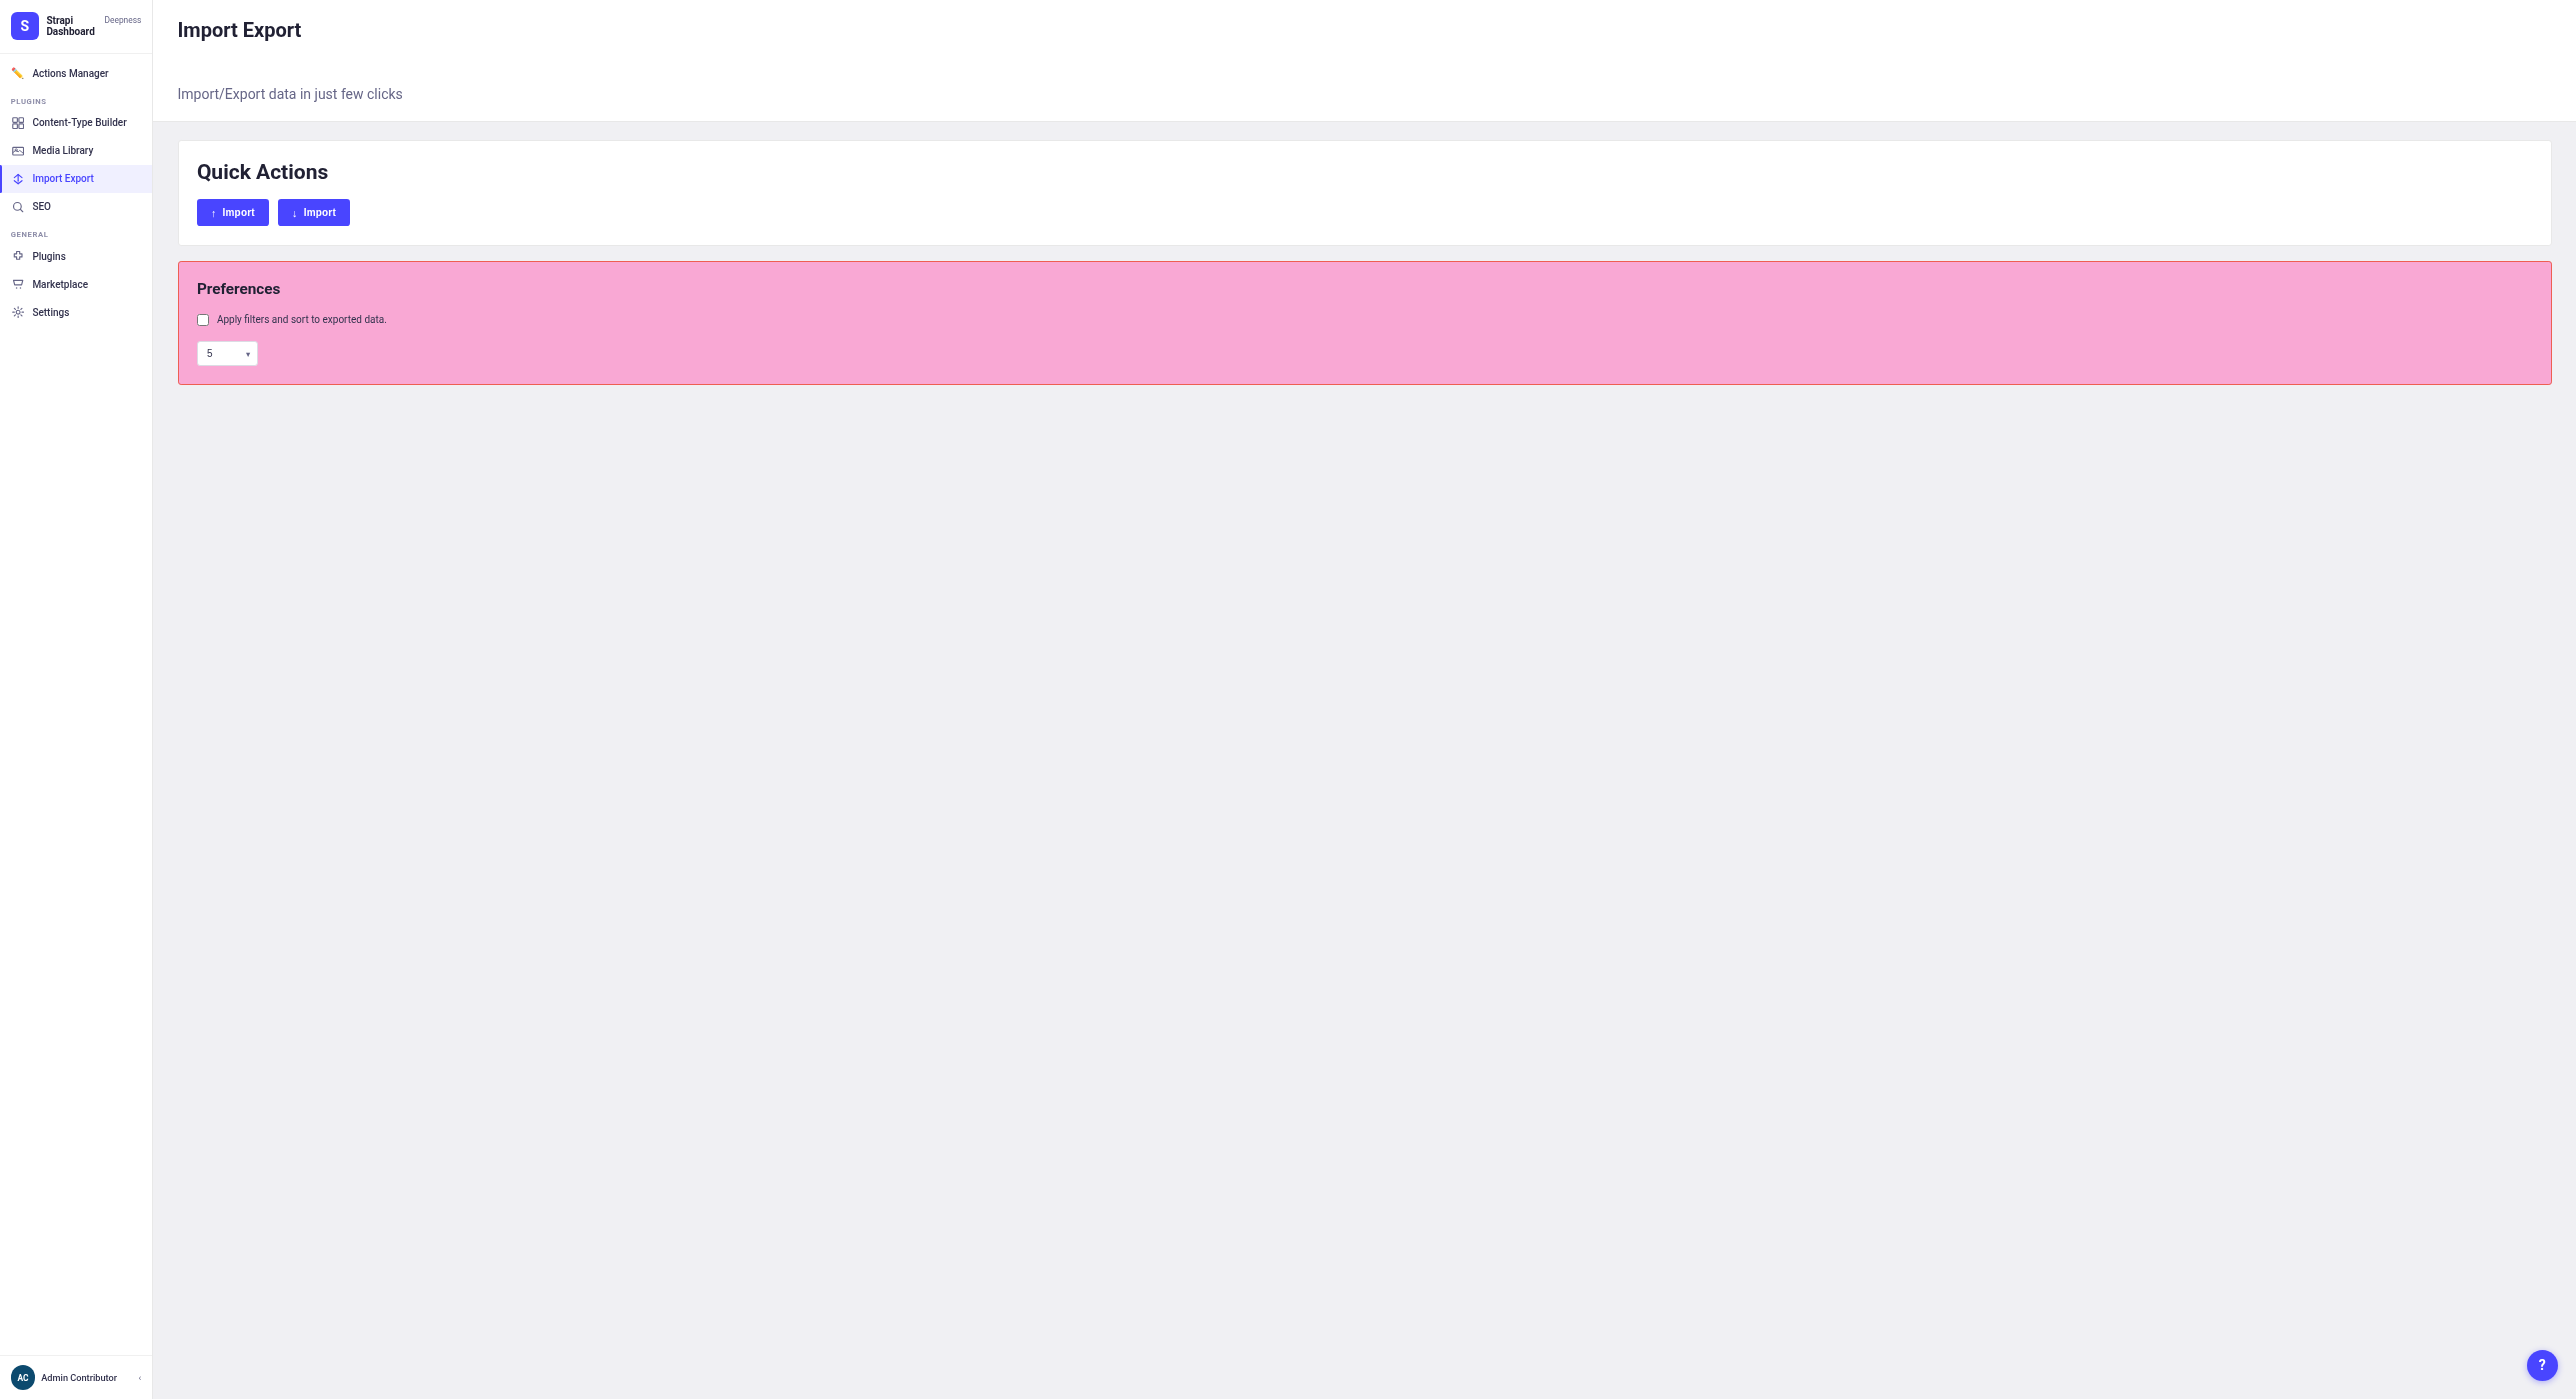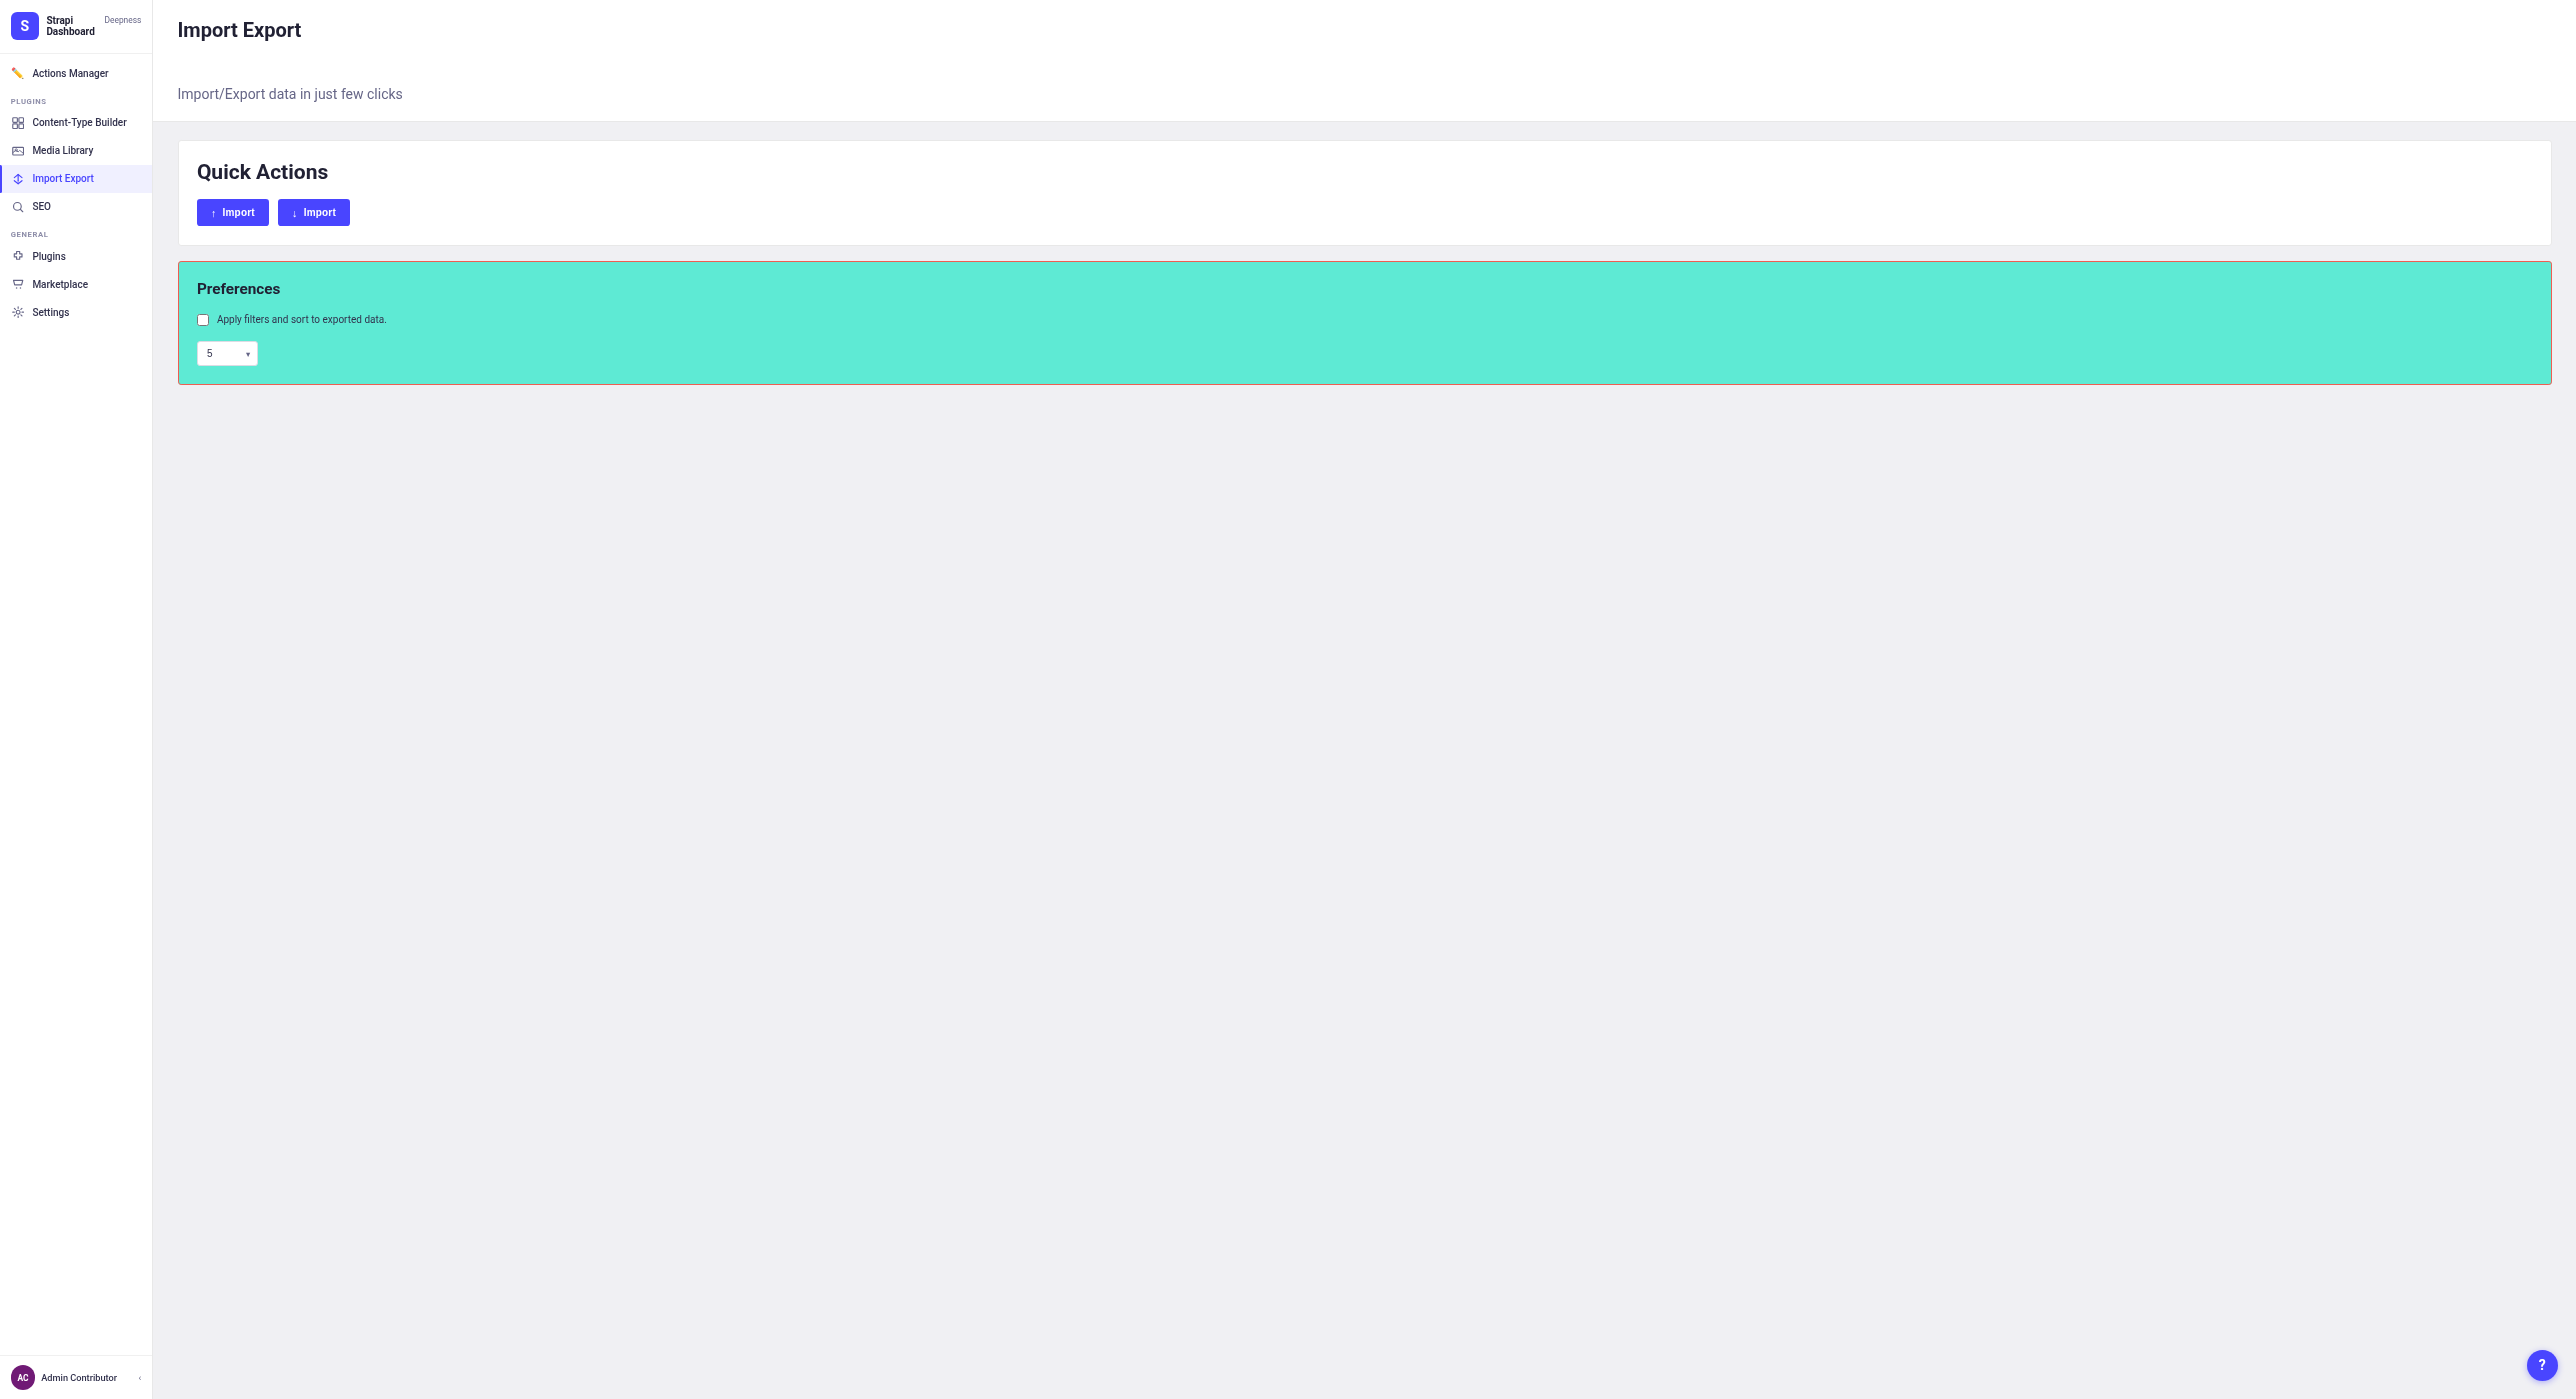--- a/index.html
+++ b/index.html
@@ -117,21 +117,21 @@
       border-top: 0.8px solid #f0f0f0;
       padding: 9.2px 10.7px;
       display: flex;
       align-items: center;
       gap: 6.1px;
     }
 
     .user-avatar {
       width: 24.5px;
       height: 24.5px;
-      background: #701a75;
+      background: #0c4a6e;
       border-radius: 50%;
       display: flex;
       align-items: center;
       justify-content: center;
       color: #fff;
       font-size: 8.4px;
       font-weight: 700;
       flex-shrink: 0;
     }
 
@@ -215,21 +215,21 @@
       letter-spacing: 0.02em;
     }
 
     .btn-icon {
       font-size: 10.7px;
       font-weight: bold;
     }
 
     
     .preferences-card {
-      background: #5eead4;
+      background: #f9a8d4;
       border-radius: 3.1px;
       padding: 18.4px;
       border: 1.5px solid #ee5e52;
     }
 
     .preferences-title {
       font-size: 15.3px;
       font-weight: 700;
       color: #212134;
       margin-bottom: 15.3px;

